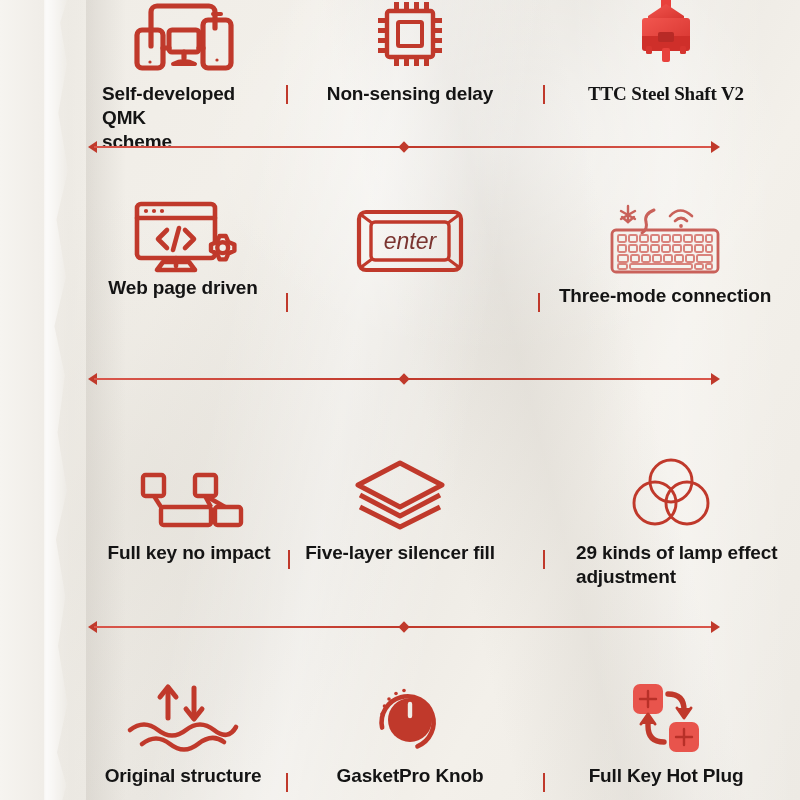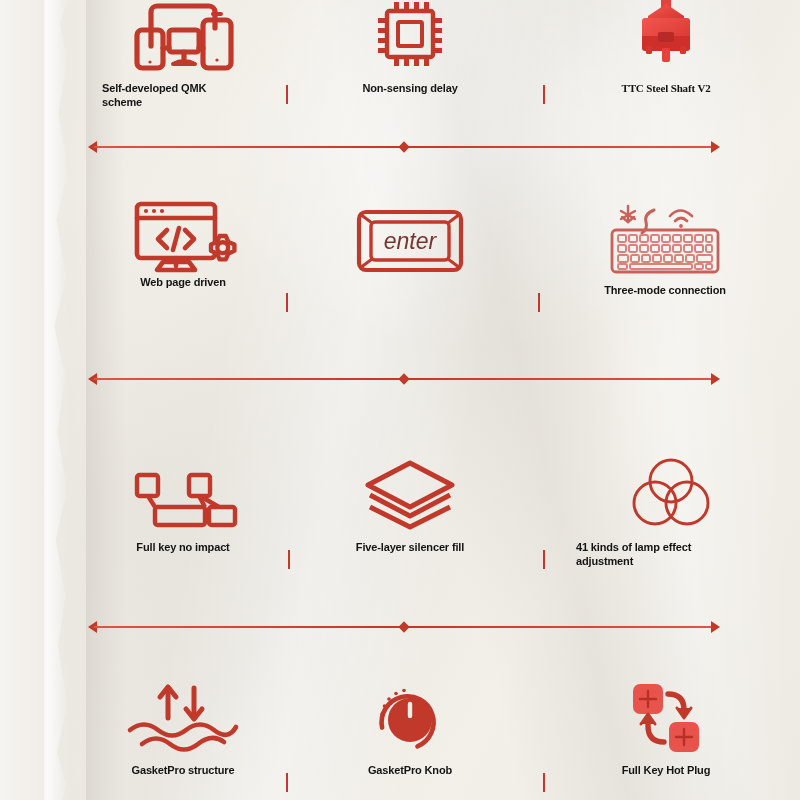--- a/index.html
+++ b/index.html
@@ -40,21 +40,21 @@
 
   
   .grid{ position:absolute; inset:0; }
   .row{ position:absolute; left:0; width:800px; }
 
   .cell{ position:absolute; text-align:center; }
   .icon{ display:flex; align-items:flex-end; justify-content:center; width:100%; }
   .icon svg{ display:block; overflow:visible; }
 
   .label{
-    font-size:11px; font-weight:bold; color:#141414;
+    font-size:19px; font-weight:bold; color:#141414;
     line-height:1.25; letter-spacing:-.15px; white-space:pre-line;
   }
 
   .pipe{
     position:absolute; width:2px; height:19px;
     background:#c0392b;
   }
 
   
   .rule{ position:absolute; left:88px; width:632px; height:14px; }
@@ -274,59 +274,59 @@
 
   <div class="rule" style="top:372px;">
     <span class="cap l"></span>
     <span class="bar"></span>
     <span class="dia mid"></span>
     <span class="cap r"></span>
   </div>
 
   <div class="row" style="top:455px;height:140px;">
 
-    <div class="cell" style="left:88px;top:0;width:190px;text-align:center;">
+    <div class="cell" style="left:94px;top:0;width:190px;text-align:center;">
       <div class="icon" style="height:74px;">
         <svg width="112" height="62" viewBox="0 0 112 62" fill="none" stroke="#c0392b" stroke-width="4.4" stroke-linejoin="round">
           <rect x="10" y="8" width="21" height="21" rx="2.5"></rect>
           <rect x="62" y="8" width="21" height="21" rx="2.5"></rect>
           <rect x="28" y="40" width="50" height="18" rx="2.5"></rect>
           <rect x="82" y="40" width="26" height="18" rx="2.5"></rect>
           <path d="M21 29 L28 40"></path>
           <path d="M72 29 L78 40"></path>
           <path d="M73 29 L92 40"></path>
         </svg>
       </div>
       <div class="label" style="margin-top:12px;">Full key no impact</div>
     </div>
 
     <div class="pipe" style="left:288px;top:95px;"></div>
 
-    <div class="cell" style="left:300px;top:0;width:220px;">
+    <div class="cell" style="left:290px;top:0;width:220px;">
       <div class="icon" style="height:74px;">
         <svg width="96" height="72" viewBox="0 0 96 72" fill="none" stroke="#c0392b" stroke-width="5" stroke-linejoin="round">
           <path d="M48 6 L90 28 L48 50 L6 28 Z"></path>
           <path d="M8 38 L48 59 L88 38"></path>
           <path d="M8 50 L48 70 L88 50"></path>
         </svg>
       </div>
       <div class="label" style="margin-top:12px;">Five-layer silencer fill</div>
     </div>
 
     <div class="pipe" style="left:543px;top:95px;"></div>
 
     <div class="cell" style="left:556px;top:0;width:230px;">
       <div class="icon" style="height:74px;">
         <svg width="90" height="74" viewBox="0 0 90 74" fill="none" stroke="#c0392b" stroke-width="2.9">
           <circle cx="45" cy="26" r="21"></circle>
           <circle cx="29" cy="48" r="21"></circle>
           <circle cx="61" cy="48" r="21"></circle>
         </svg>
       </div>
-      <div class="label" style="margin-top:12px;text-align:left;padding-left:20px;">41 kinds of lamp effect
+      <div class="label" style="margin-top:12px;text-align:left;padding-left:20px;">29 kinds of lamp effect
 adjustment</div>
     </div>
   </div>
 
   <div class="rule" style="top:620px;">
     <span class="cap l"></span>
     <span class="bar"></span>
     <span class="dia mid"></span>
     <span class="cap r"></span>
   </div>
@@ -337,21 +337,21 @@
       <div class="icon" style="height:80px;">
         <svg width="118" height="80" viewBox="0 0 118 80" fill="none" stroke="#c0392b" stroke-width="5" stroke-linecap="round" stroke-linejoin="round">
           <path d="M44 40 V10"></path>
             <path d="M36 19 L44 9 L52 19"></path>
           <path d="M70 10 V40"></path>
             <path d="M62 31 L70 41 L78 31"></path>
           <path d="M6 52 q14 -11 28 0 t28 0 t28 0 t22 -3" stroke-width="4.6"></path>
           <path d="M18 66 q14 -11 28 0 t28 0 t26 -2" stroke-width="4.6"></path>
         </svg>
       </div>
-      <div class="label" style="margin-top:6px;">GasketPro structure</div>
+      <div class="label" style="margin-top:6px;">Original structure</div>
     </div>
 
     <div class="pipe" style="left:286px;top:95px;"></div>
 
     <div class="cell" style="left:300px;top:0;width:220px;">
       <div class="icon" style="height:80px;">
         <svg width="88" height="80" viewBox="0 0 88 80" fill="none">
           <path d="M22 62 A26 26 0 1 1 62 62" fill="none" stroke="#c0392b" stroke-width="4.6" stroke-linecap="round" transform="rotate(28 44 44)"></path>
           <circle cx="44" cy="42" r="22" fill="#c0392b"></circle>
           <path d="M44 26 V38" stroke="#f0ede7" stroke-width="4.4" stroke-linecap="round"></path>

